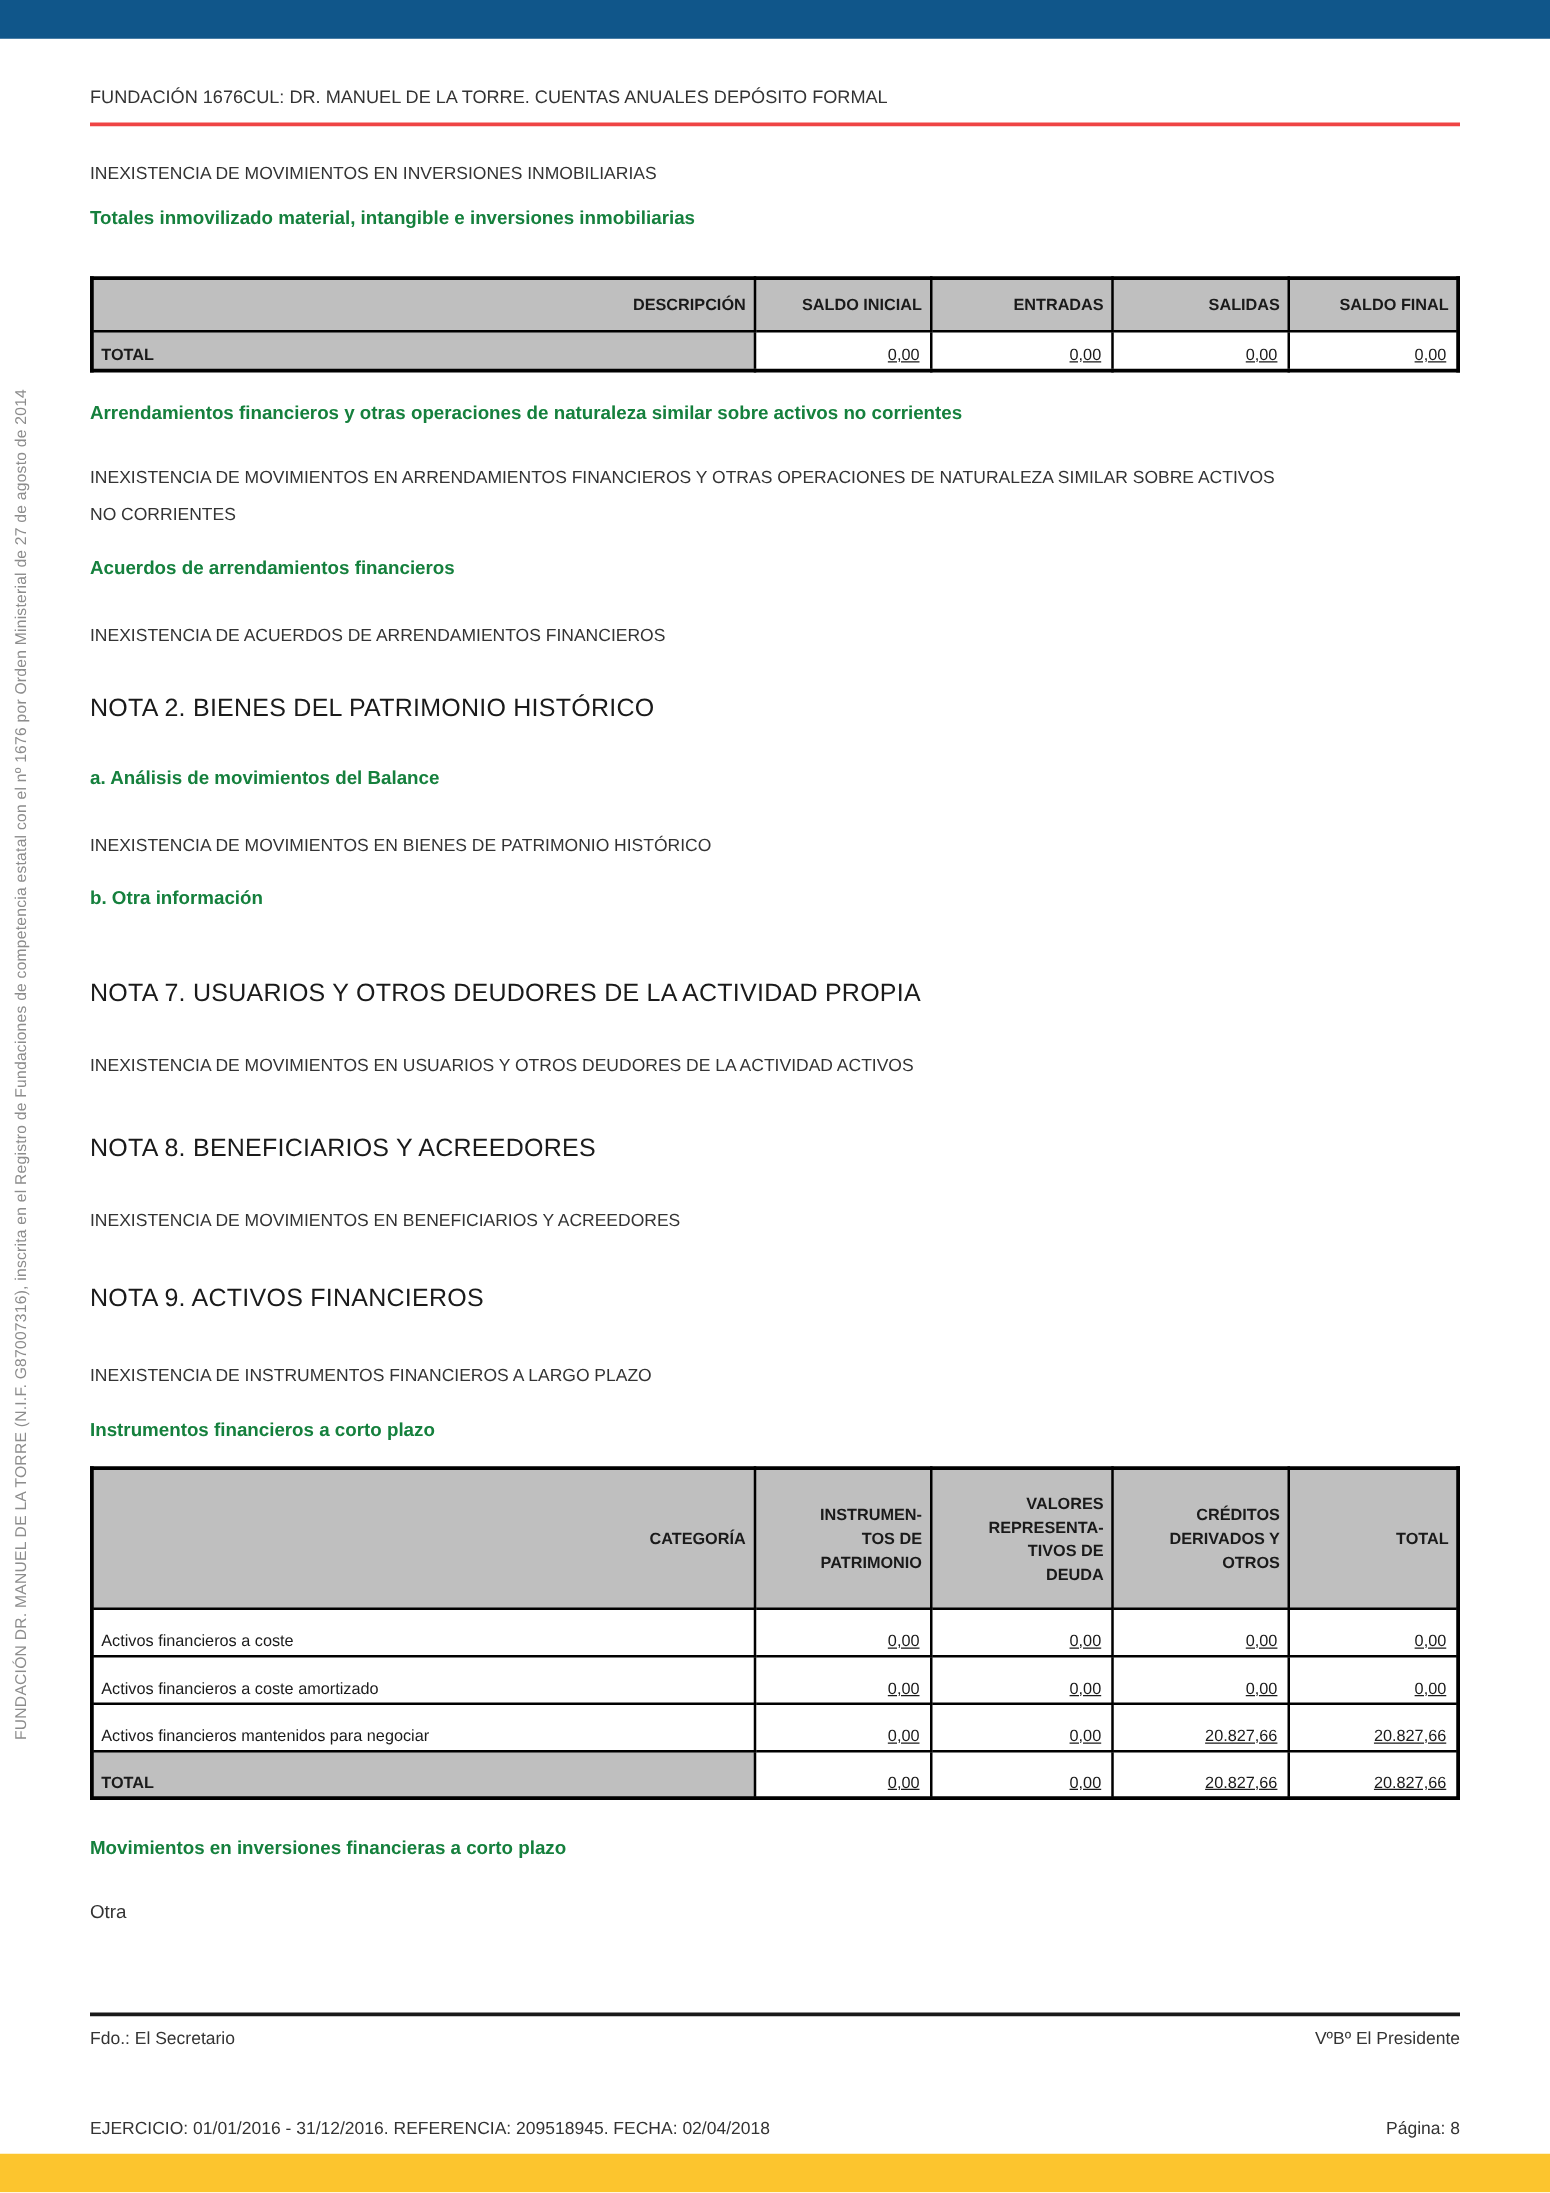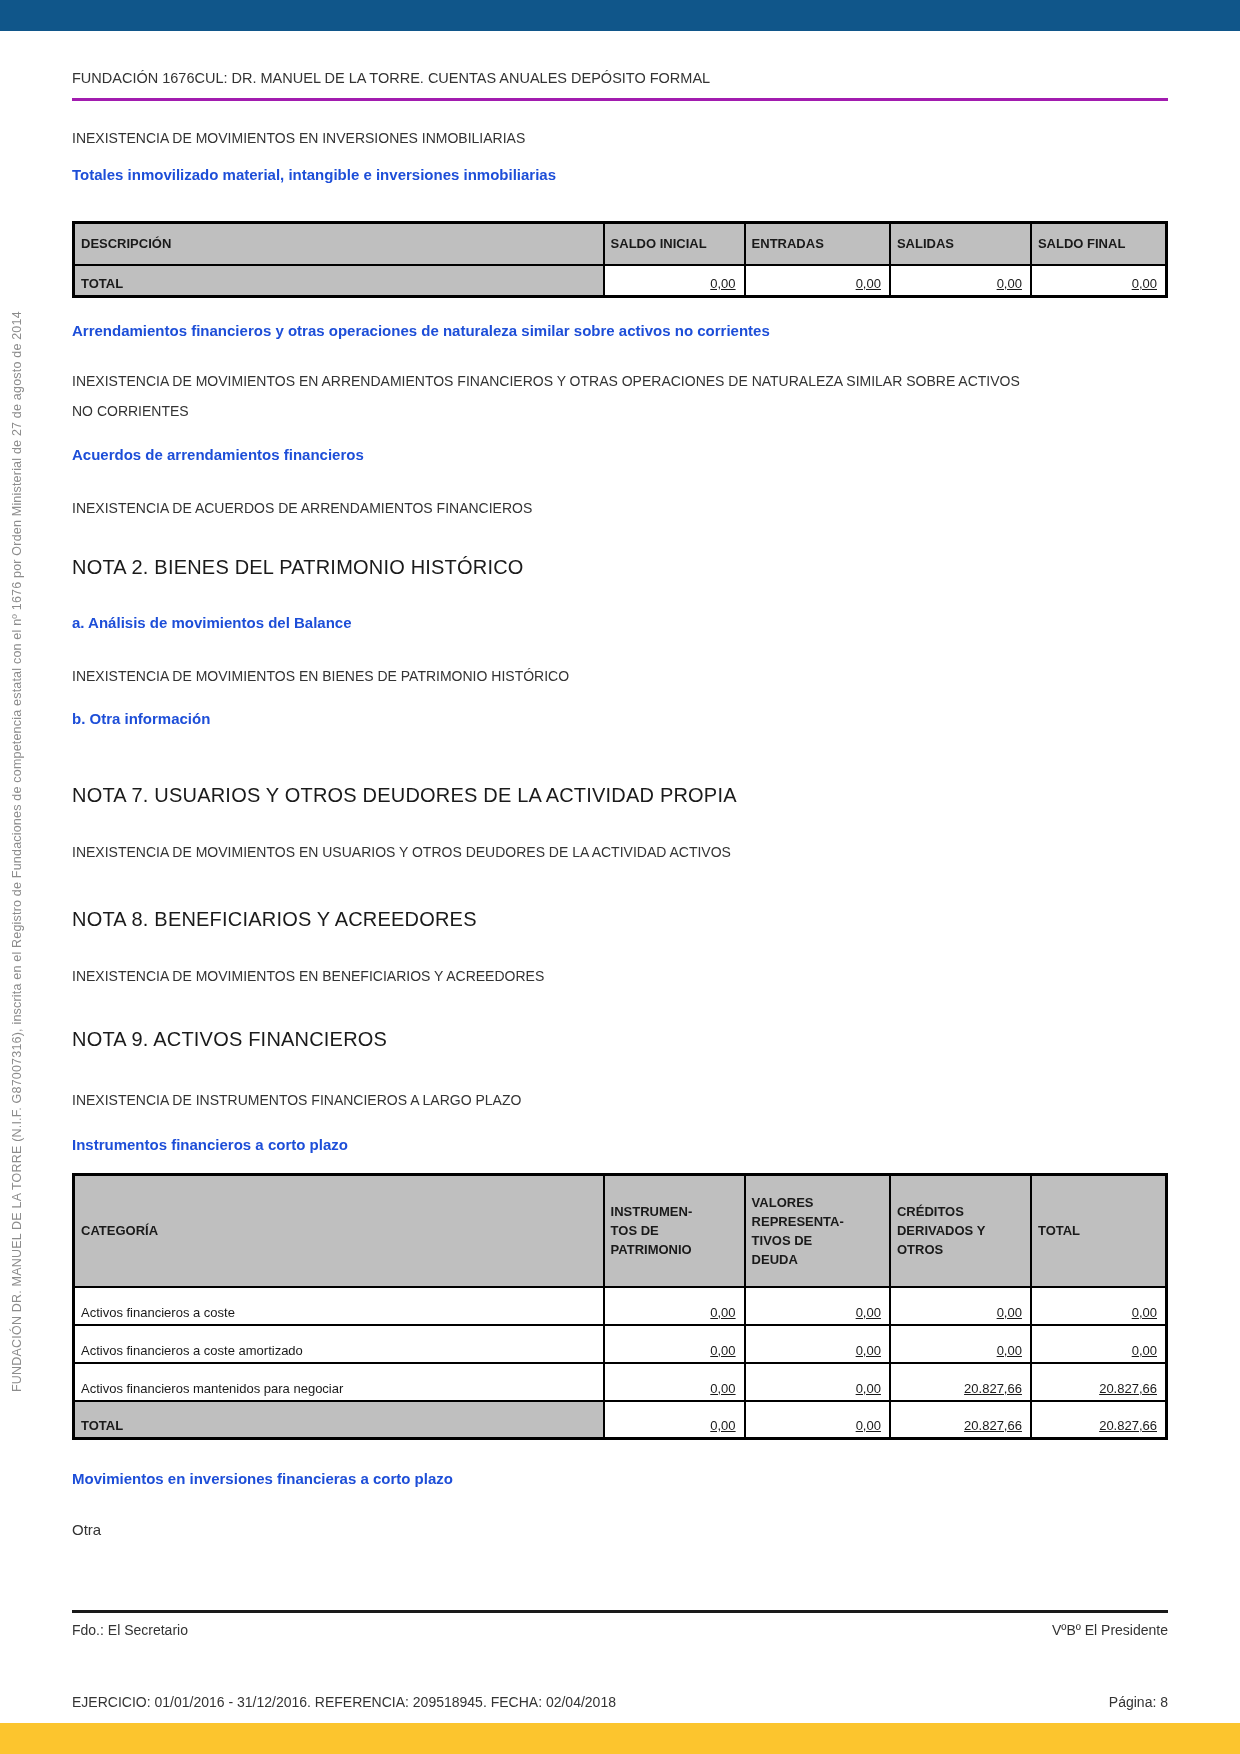--- a/index.html
+++ b/index.html
@@ -39,36 +39,36 @@
     top: 0;
     height: 100%;
   }
   .abs { position: absolute; left: 0; right: 0; }
 
   .doc-header {
     top: 68px;
     font-size: 14.5px;
     line-height: 20px;
     padding-bottom: 10px;
-    border-bottom: 3px solid #a21caf;
+    border-bottom: 3px solid #ef4444;
     color: #333333;
   }
   .para {
     font-size: 14px;
     line-height: 20px;
     color: #333333;
   }
   .para-wrap {
     line-height: 30px;
     max-width: 950px;
   }
   .h2 {
     font-size: 15px;
     font-weight: bold;
-    color: #1d4ed8;
+    color: #15803d;
   }
   .h1 {
     font-size: 20px;
     font-weight: normal;
     color: #1a1a1a;
     letter-spacing: 0.2px;
   }
 
   table.doc-table {
     width: 100%;
@@ -77,21 +77,21 @@
     table-layout: fixed;
   }
   table.doc-table th, table.doc-table td {
     border: 2px solid #000000;
     font-size: 13px;
     color: #1a1a1a;
   }
   table.doc-table th {
     background: #BFBFBF;
     font-weight: bold;
-    text-align: left;
+    text-align: right;
     vertical-align: middle;
     white-space: pre-line;
     line-height: 19px;
     padding: 4px 6px;
   }
   table.doc-table td.num {
     text-align: right;
     padding: 4px 8px 4px 4px;
     background: #ffffff;
     vertical-align: bottom;

